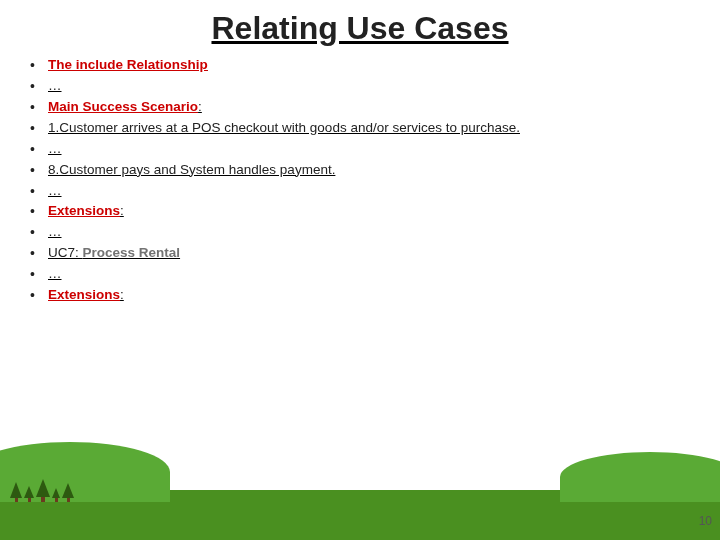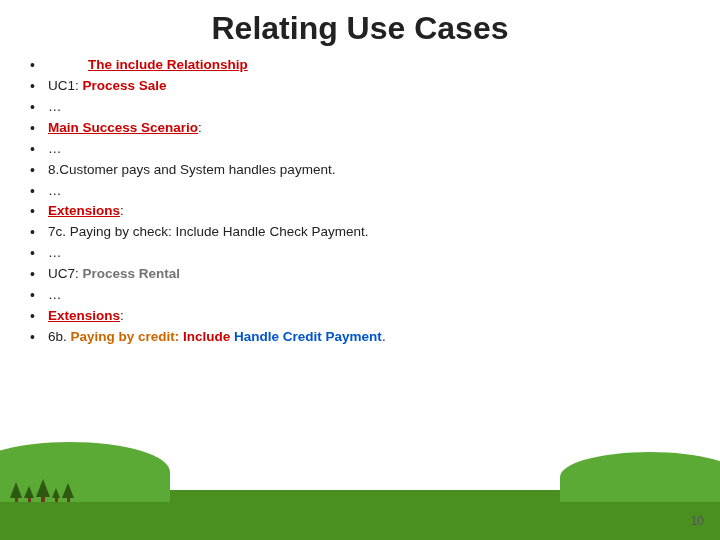--- a/index.html
+++ b/index.html
@@ -20,20 +20,21 @@
       width: 100%;
       height: 460px;
       background: #ffffff;
       z-index: 0;
     }
 
     .content {
       position: relative;
       z-index: 2;
       padding: 10px 20px 10px 20px;
+      text-decoration: underline;
     }
 
     .title {
       text-align: center;
       font-size: 32px;
       font-weight: bold;
       color: #222222;
       margin-bottom: 8px;
       font-family: Arial, sans-serif;
     }
@@ -55,21 +56,21 @@
       content: "•";
       position: absolute;
       left: 0;
       color: #222;
       font-size: 14px;
     }
 
     .page-num {
       position: absolute;
       bottom: 12px;
-      right: 16px;
+      right: 8px;
       font-size: 12px;
       color: #555;
       z-index: 5;
     }
 
     .trees {
       position: absolute;
       bottom: 38px;
       left: 10px;
       z-index: 3;
@@ -128,34 +129,32 @@
   </style>
 </head>
 <body>
 
 <div class="sky-bg"></div>
 
 <div class="content">
   <h1 class="title">Relating Use Cases</h1>
 
   <ul class="bullet-list" id="bullet-list">
-  <li><span style="color: rgb(204, 0, 0); text-decoration: underline; font-weight: bold; margin-left: 40px;">The include Relationship</span></li>
-      <li><span>UC1: </span><span style="color: rgb(204, 0, 0); font-weight: bold;">Process Sale</span></li>
+  <li><span style="color: rgb(204, 0, 0); text-decoration: underline; font-weight: bold;">The include Relationship</span></li>
       <li><span>…</span></li>
       <li><span style="color: rgb(204, 0, 0); text-decoration: underline; font-weight: bold; margin-top: 20px;">Main Success Scenario</span><span>:</span></li>
+      <li><span>1.Customer arrives at a POS checkout with goods and/or services to purchase.</span></li>
       <li><span>…</span></li>
       <li><span>8.Customer pays and System handles payment.</span></li>
       <li><span>…</span></li>
       <li><span style="color: rgb(204, 0, 0); text-decoration: underline; font-weight: bold;">Extensions</span><span>:</span></li>
-      <li><span>7c. Paying by check: Include Handle Check Payment.</span></li>
       <li><span>…</span></li>
       <li><span>UC7: </span><span style="color: #737373; font-weight: bold;">Process Rental</span></li>
       <li><span>…</span></li>
       <li><span style="color: rgb(204, 0, 0); text-decoration: underline; font-weight: bold;">Extensions</span><span>:</span></li>
-      <li><span>6b. </span><span style="color: rgb(204, 102, 0); font-weight: bold;">Paying by credit: </span><span style="color: rgb(204, 0, 0); font-weight: bold;">Include </span><span style="color: rgb(0, 85, 204); font-weight: bold;">Handle Credit Payment</span><span>.</span></li>
     </ul>
 </div>
 
 <div class="ground-base"></div>
 <div class="hill-left"></div>
 <div class="hill-right"></div>
 
 <div class="trees">
   <div style="display:flex;flex-direction:column;align-items:center;">
     <div class="tree" style="border-bottom-width:16px;border-left-width:6px;border-right-width:6px;"></div>

